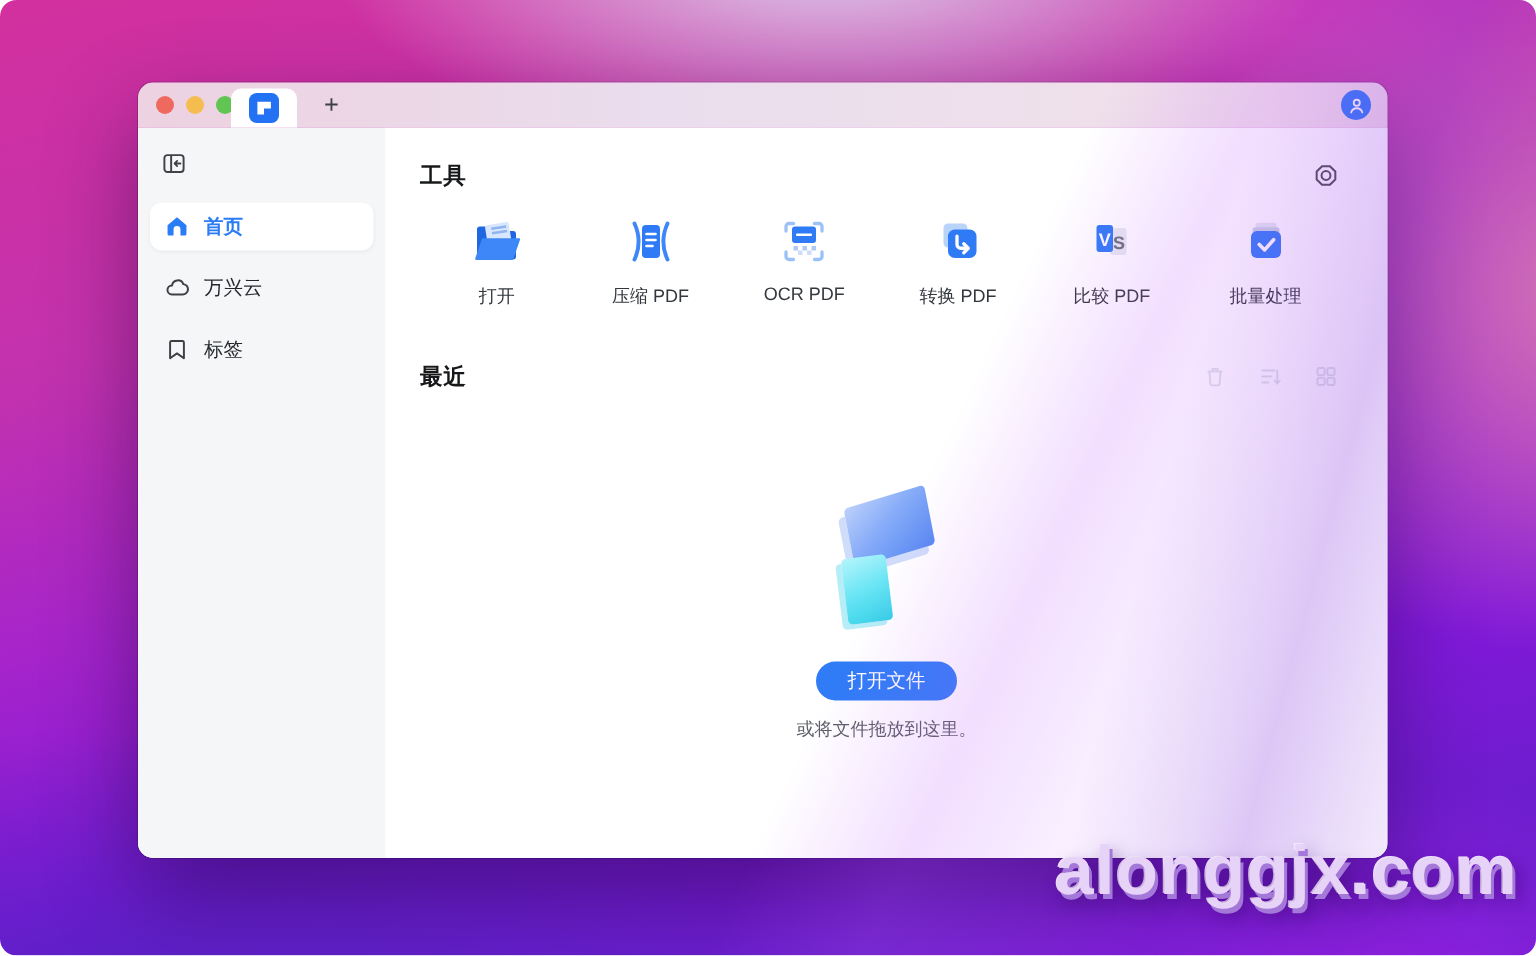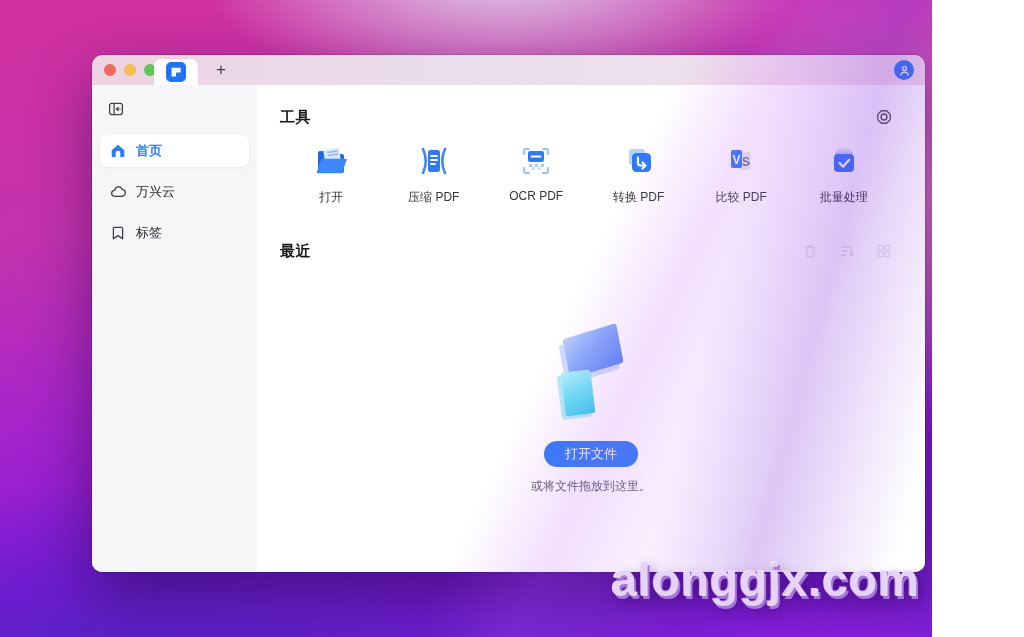--- a/index.html
+++ b/index.html
@@ -1,25 +1,26 @@
 <!DOCTYPE html>
 <html><head>
 <meta charset="utf-8">
 <style>
   * { margin:0; padding:0; box-sizing:border-box; }
   html,body { width:1024px; height:637px; overflow:hidden; font-family:"Liberation Sans","DejaVu Sans",sans-serif; }
 
   #stage {
-    position:relative; width:932px; height:637px; overflow:hidden;
+    position:relative; width:1024px; height:637px; overflow:hidden;
     background-image:
       radial-gradient(55% 38% at 54% -6%, #dcd7ef 0%, rgba(220,215,239,0) 60%),
       radial-gradient(42% 55% at 103% 30%, #da79b2 0%, rgba(218,121,178,0) 70%),
       radial-gradient(55% 45% at 88% 108%, #a01fe8 0%, rgba(160,31,232,0) 60%),
       radial-gradient(70% 55% at 12% 112%, #4f23c0 0%, rgba(79,35,192,0) 65%),
       linear-gradient(168deg, #d2309e 0%, #c332ae 30%, #a524cb 52%, #8218d9 72%, #5b21c4 100%);
+    border-radius: 11px;
   }
   #stage::after { 
     content:""; position:absolute; inset:0; pointer-events:none;
     background:
       linear-gradient(115deg, transparent 58%, rgba(190,90,255,0.20) 66%, transparent 80%),
       linear-gradient(105deg, transparent 72%, rgba(120,30,220,0.25) 82%, transparent 95%);
   }
 
   
   .window { position:absolute; left:92px; top:55px; width:833px; height:517px;

